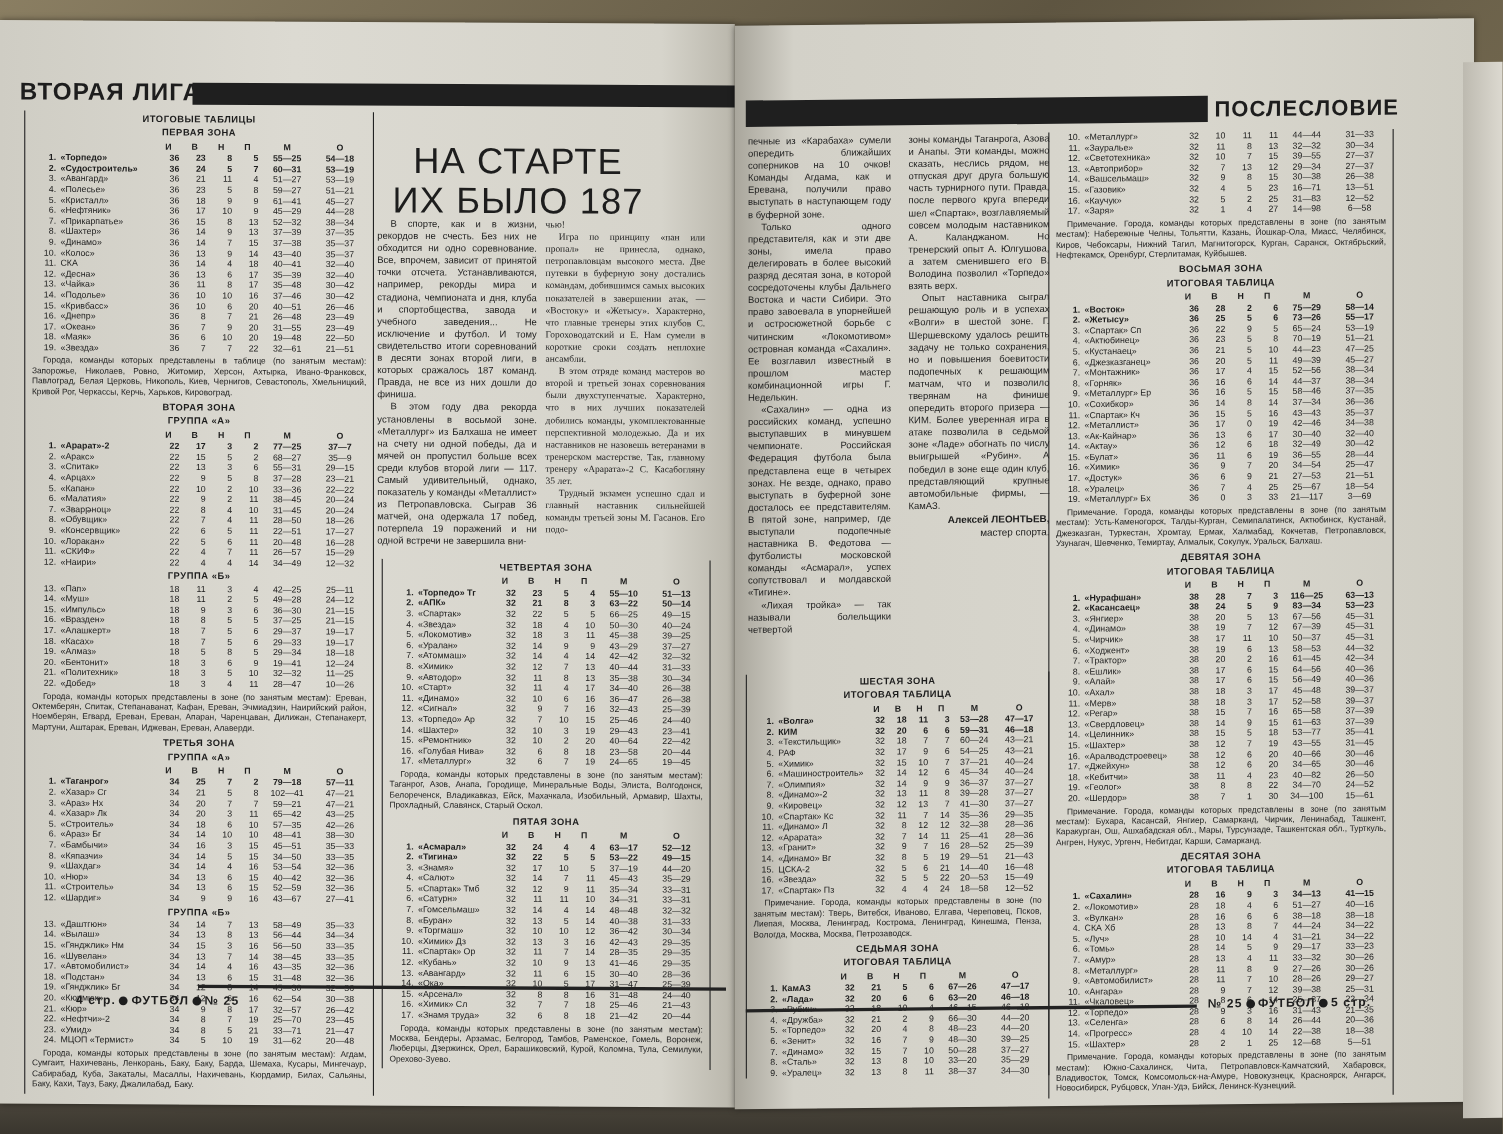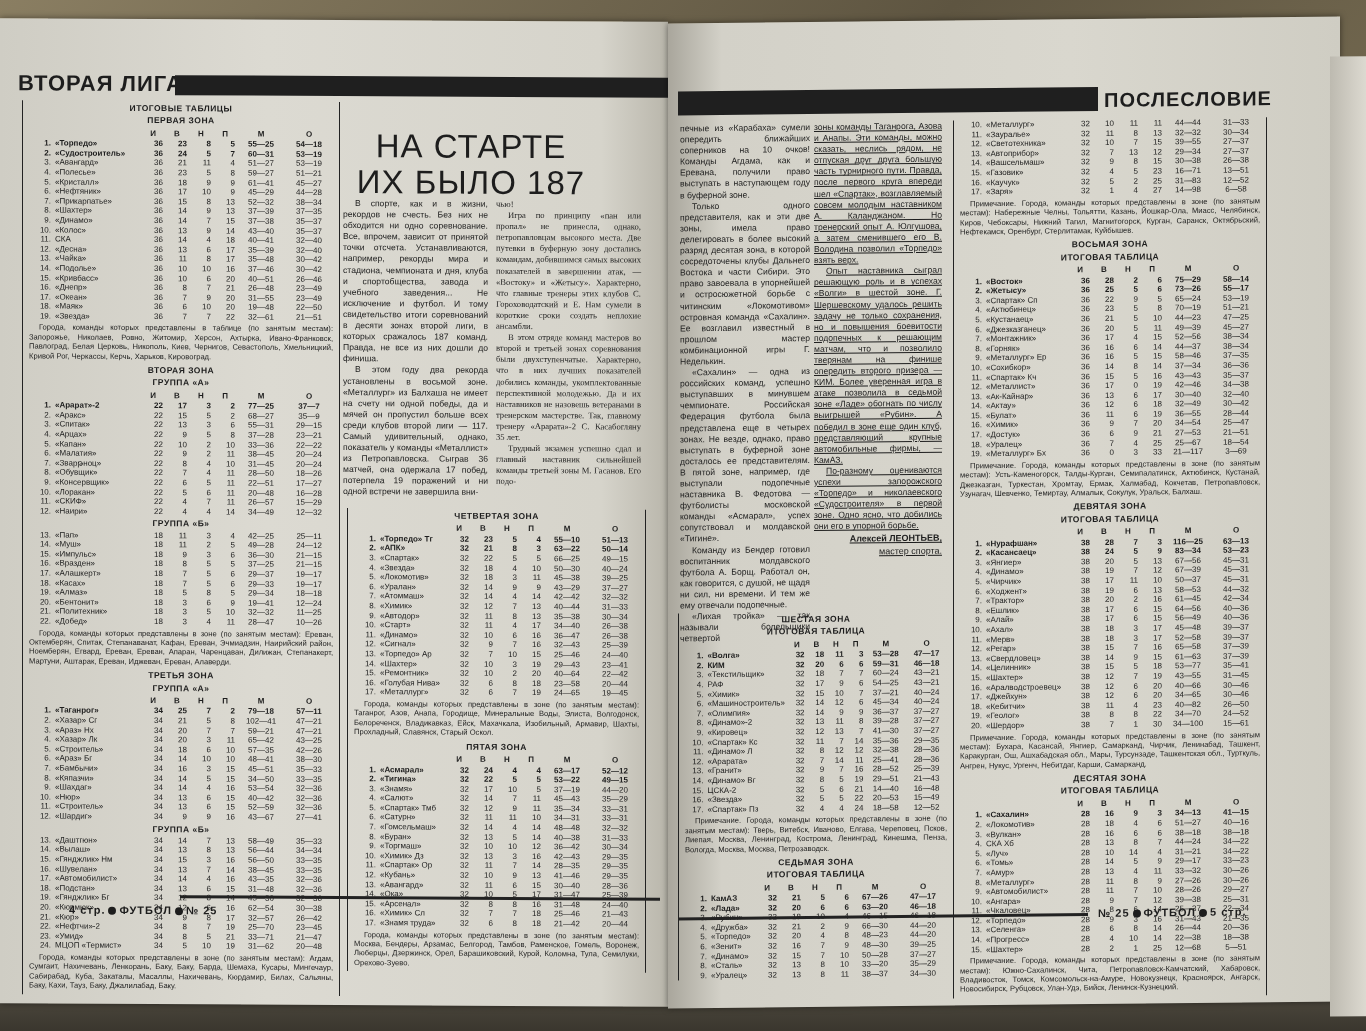--- a/index.html
+++ b/index.html
@@ -1153,27 +1153,25 @@
 
 <div class="page right">
   <div class="edge"></div>
   <div class="bar" style="left:10px;top:68px;width:420px;height:24px;"></div>
   <div class="hdr" style="left:436px;top:70px;font-size:20px;">ПОСЛЕСЛОВИЕ</div>
 
   <div class="col" style="left:12px;top:100px;width:130px;">
     <p class="para" style="text-indent:0">печные из «Карабаха» сумели опередить ближайших соперников на 10 очков! Команды Агдама, как и Еревана, получили право выступать в наступающем году в буферной зоне.</p>
     <p class="para">Только одного представителя, как и эти две зоны, имела право делегировать в более высокий разряд десятая зона, в которой сосредоточены клубы Дальнего Востока и части Сибири. Это право завоевала в упорнейшей и остросюжетной борьбе с читинским «Локомотивом» островная команда «Сахалин». Ее возглавил известный в прошлом мастер комбинационной игры Г. Неделькин.</p>
     <p class="para">«Сахалин» — одна из российских команд, успешно выступавших в минувшем чемпионате. Российская Федерация футбола была представлена еще в четырех зонах. Не везде, однако, право выступать в буферной зоне досталось ее представителям. В пятой зоне, например, где выступали подопечные наставника В. Федотова — футболисты московской команды «Асмарал», успех сопутствовал и молдавской «Тигине».</p>
-    <p class="para">Команду из Бендер готовил воспитанник молдавского футбола А. Борщ. Работал он, как говорится, с душой, не щадя ни сил, ни времени. И тем же ему отвечали подопечные.</p>
     <p class="para">«Лихая тройка» — так называли болельщики четвертой</p>
   </div>
-  <div class="col" style="left:146px;top:100px;width:128px;text-decoration:underline;">
+  <div class="col" style="left:158px;top:100px;width:128px;">
     <p class="para" style="text-indent:0">зоны команды Таганрога, Азова и Анапы. Эти команды, можно сказать, неслись рядом, не отпуская друг друга большую часть турнирного пути. Правда, после первого круга впереди шел «Спартак», возглавляемый совсем молодым наставником А. Каланджаном. Но тренерский опыт А. Юлгушова, а затем сменившего его В. Володина позволил «Торпедо» взять верх.</p>
     <p class="para">Опыт наставника сыграл решающую роль и в успехах «Волги» в шестой зоне. Г. Шершевскому удалось решить задачу не только сохранения, но и повышения боевитости подопечных к решающим матчам, что и позволило тверянам на финише опередить второго призера — КИМ. Более уверенная игра в атаке позволила в седьмой зоне «Ладе» обогнать по числу выигрышей «Рубин». А победил в зоне еще один клуб, представляющий крупные автомобильные фирмы, — КамАЗ.</p>
-    <p class="para">По-разному оцениваются успехи запорожского «Торпедо» и николаевского «Судостроителя» в первой зоне. Одно ясно, что добились они его в упорной борьбе.</p>
     <div class="sig">Алексей ЛЕОНТЬЕВ,</div>
     <div class="sig" style="font-weight:normal">мастер спорта.</div>
   </div>
 
   <div class="col boxed" style="left:10px;top:590px;width:262px;">
     <div class="sec-title">ШЕСТАЯ ЗОНА</div>
     <div class="sec-title">ИТОГОВАЯ ТАБЛИЦА</div>
     <table class="st">
         <tbody>
           <tr>

